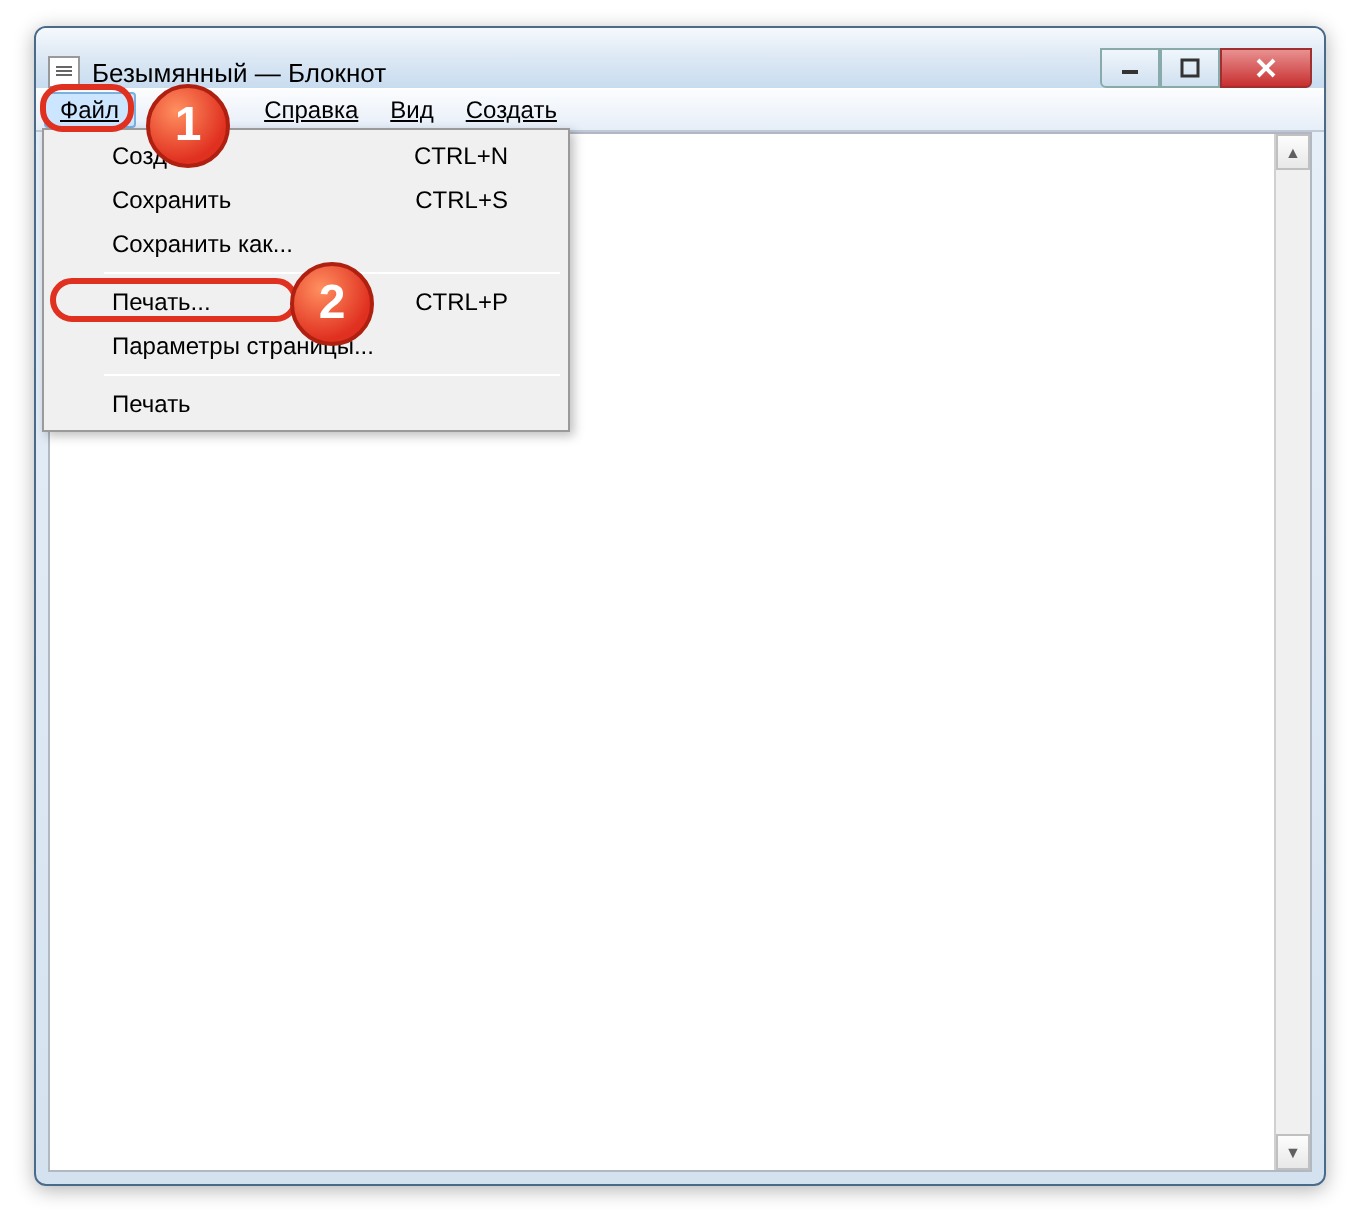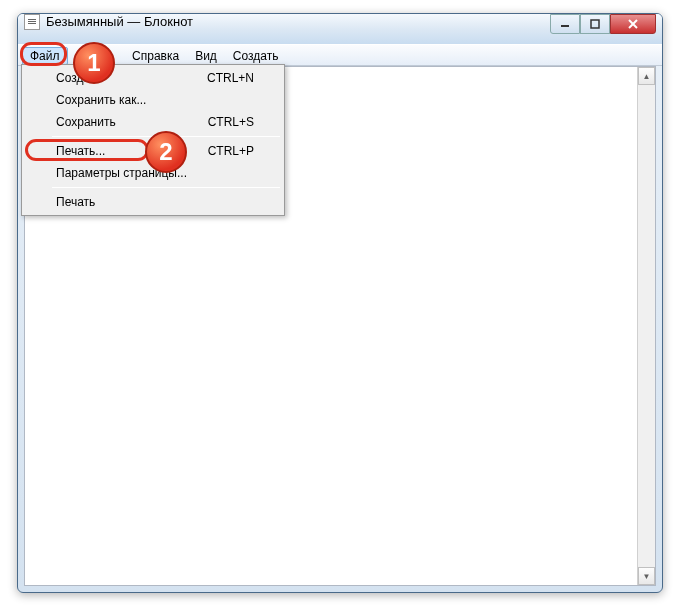--- a/index.html
+++ b/index.html
@@ -20,21 +20,21 @@
     border: 1px solid #4a6a8a;
     border-radius: 6px;
     background: linear-gradient(to bottom, #e8f0f8 0%, #d4e2f0 100%);
     box-shadow: 0 2px 10px rgba(0,0,0,0.3);
     overflow: hidden;
   }
   .titlebar {
     height: 30px;
     background: linear-gradient(to bottom, #f5f9fd 0%, #dce8f4 50%, #c8dcf0 100%);
     display: flex;
-    align-items: flex-start;
+    align-items: flex-end;
     padding: 0 6px;
     position: relative;
   }
   .titlebar-icon {
     width: 16px;
     height: 16px;
     background: #fff;
     border: 1px solid #999;
     display: inline-block;
     margin-right: 6px;
@@ -72,25 +72,26 @@
     width: 46px;
     border-radius: 0 0 3px 0;
     background: linear-gradient(to bottom, #e89090, #c83030);
     color: #fff;
     border-color: #a03030;
   }
   .menubar {
     height: 22px;
     background: linear-gradient(to bottom, #fbfcfe, #e6eef8);
     display: flex;
-    align-items: flex-end;
+    align-items: center;
     border-top: 1px solid #fff;
     border-bottom: 1px solid #c0cad6;
     padding-left: 4px;
     position: relative;
+    text-decoration: underline;
   }
   .menu-item {
     padding: 2px 8px;
     font-size: 12px;
     color: #000;
   }
   .menu-item.active {
     background: #cde6ff;
     border: 1px solid #7bb0e0;
     border-radius: 2px;
@@ -251,26 +252,26 @@
     </div>
   </div>
 </div>
 
 <div class="dropdown">
   <div class="dd-item">
     <span>Создать</span>
     <span>CTRL+N</span>
   </div>
   <div class="dd-item">
+    <span>Сохранить</span>
+    <span>CTRL+S</span>
+  </div>
+  <div class="dd-item">
     <span>Сохранить как...</span>
     <span></span>
-  </div>
-  <div class="dd-item">
-    <span>Сохранить</span>
-    <span>CTRL+S</span>
   </div>
   <div class="dd-sep"></div>
   <div class="dd-item">
     <span>Печать...</span>
     <span>CTRL+P</span>
   </div>
   <div class="dd-item">
     <span>Параметры страницы...</span>
     <span></span>
   </div>

